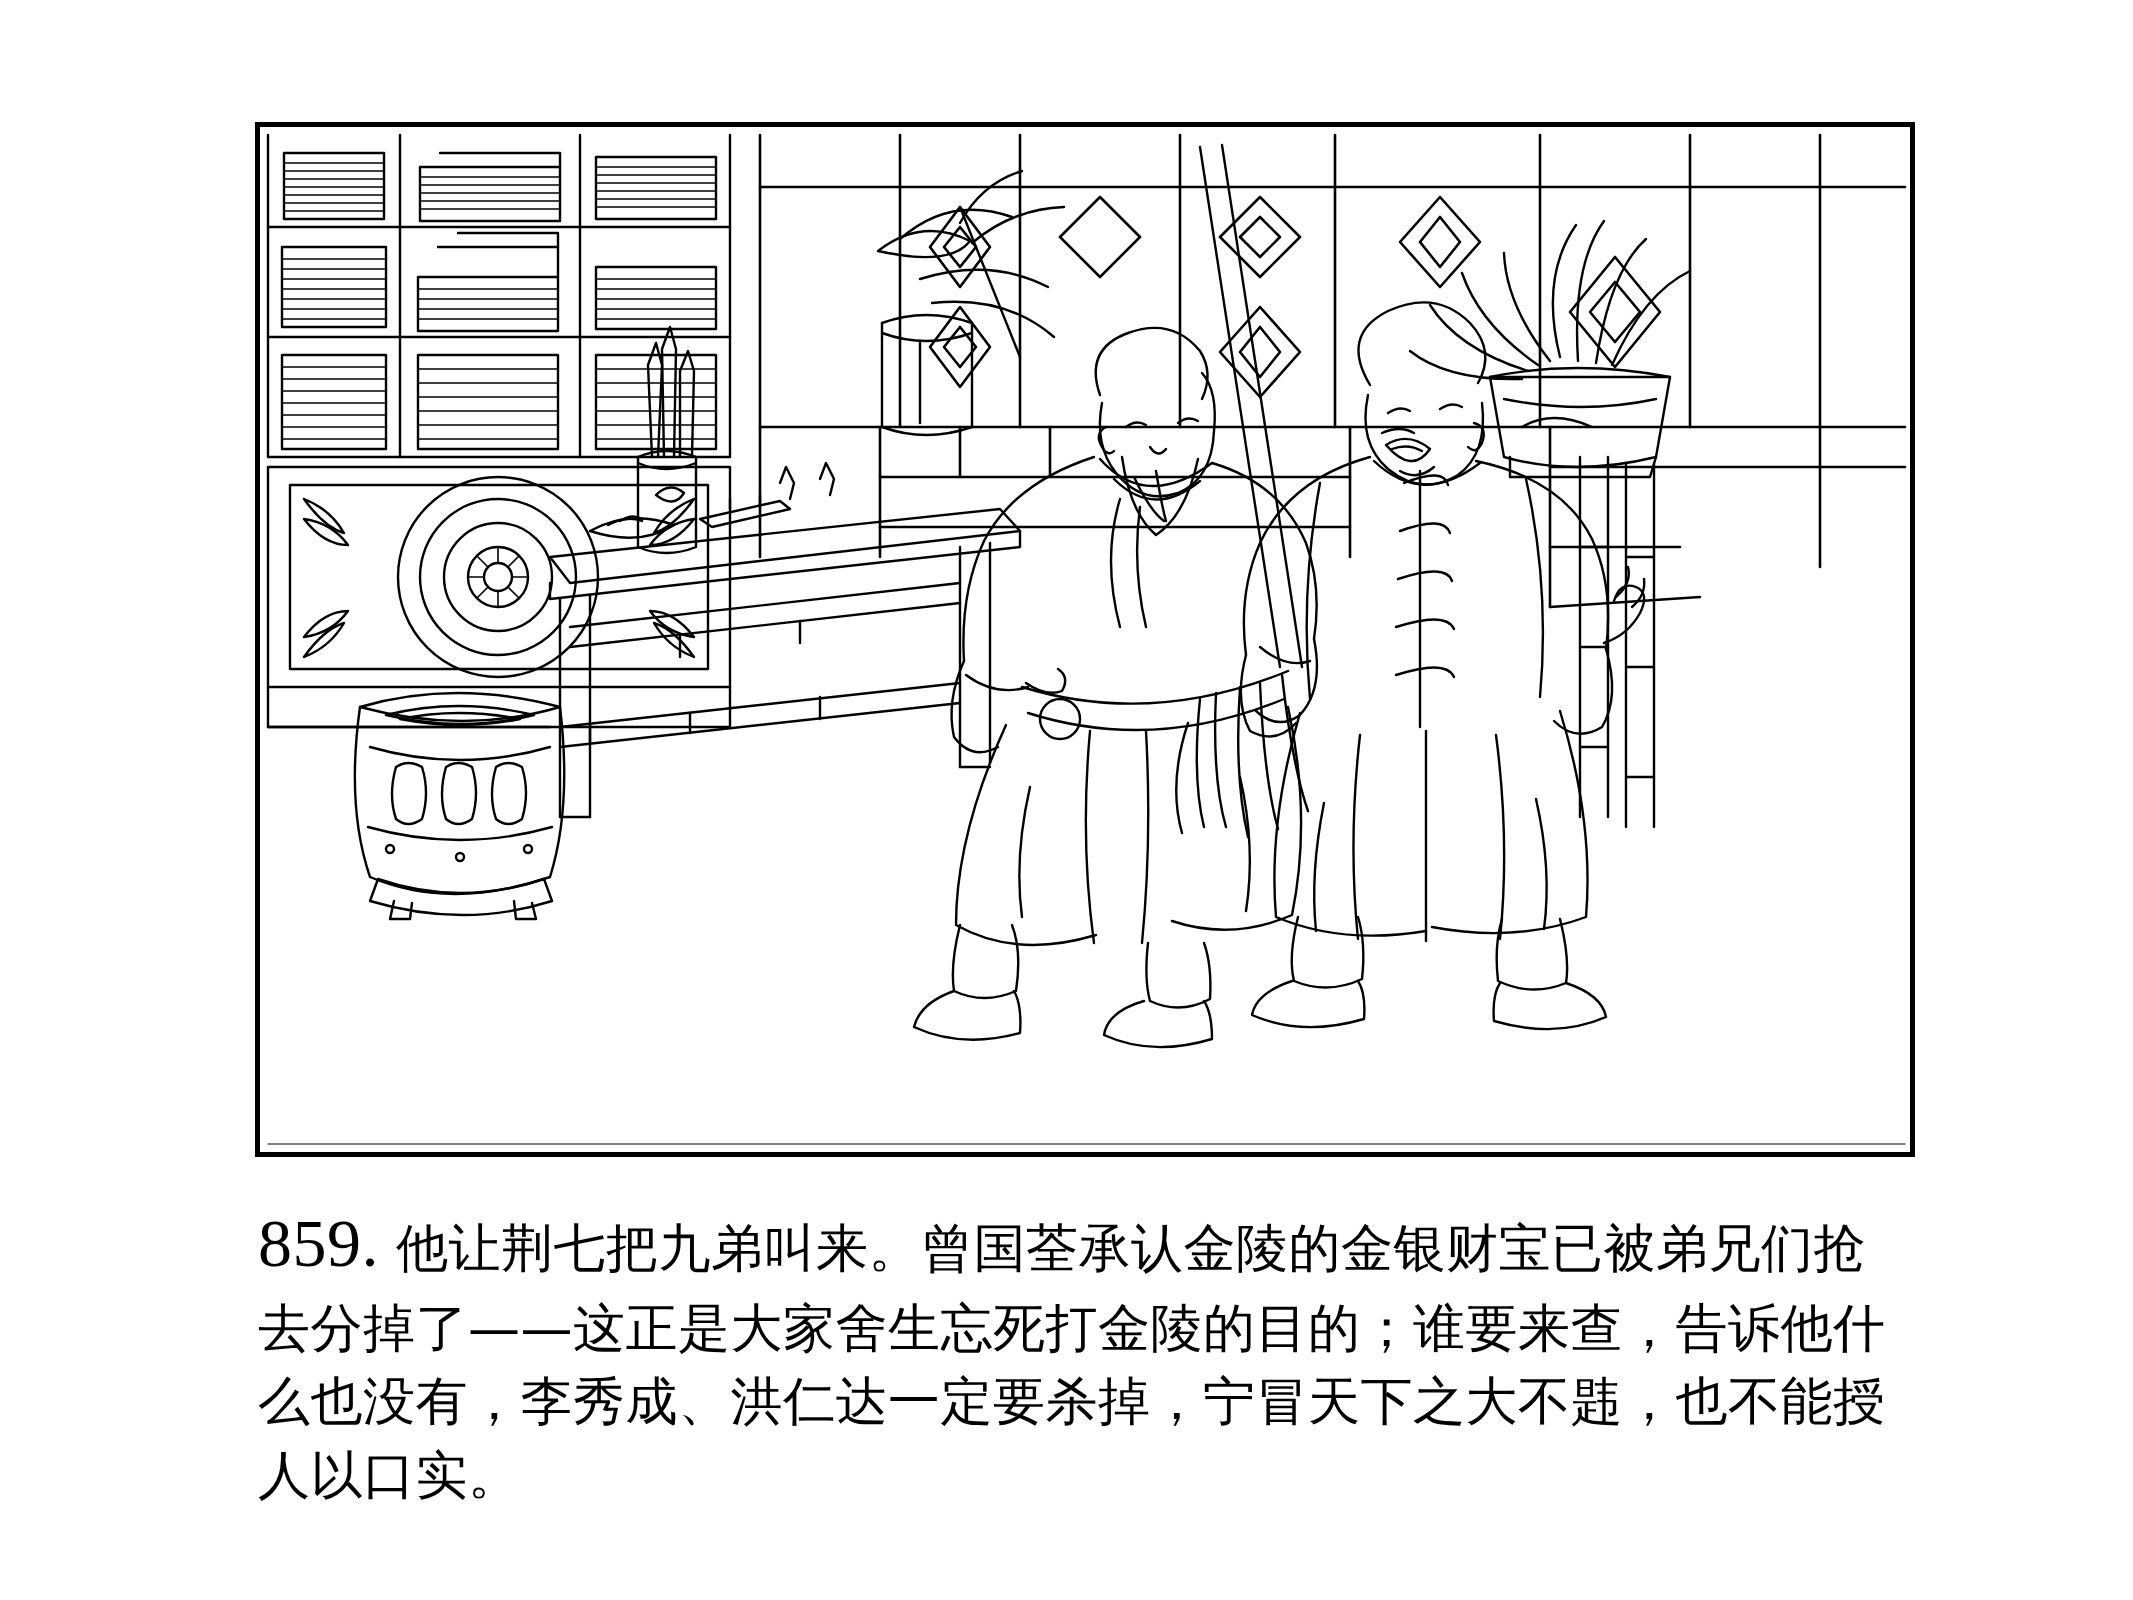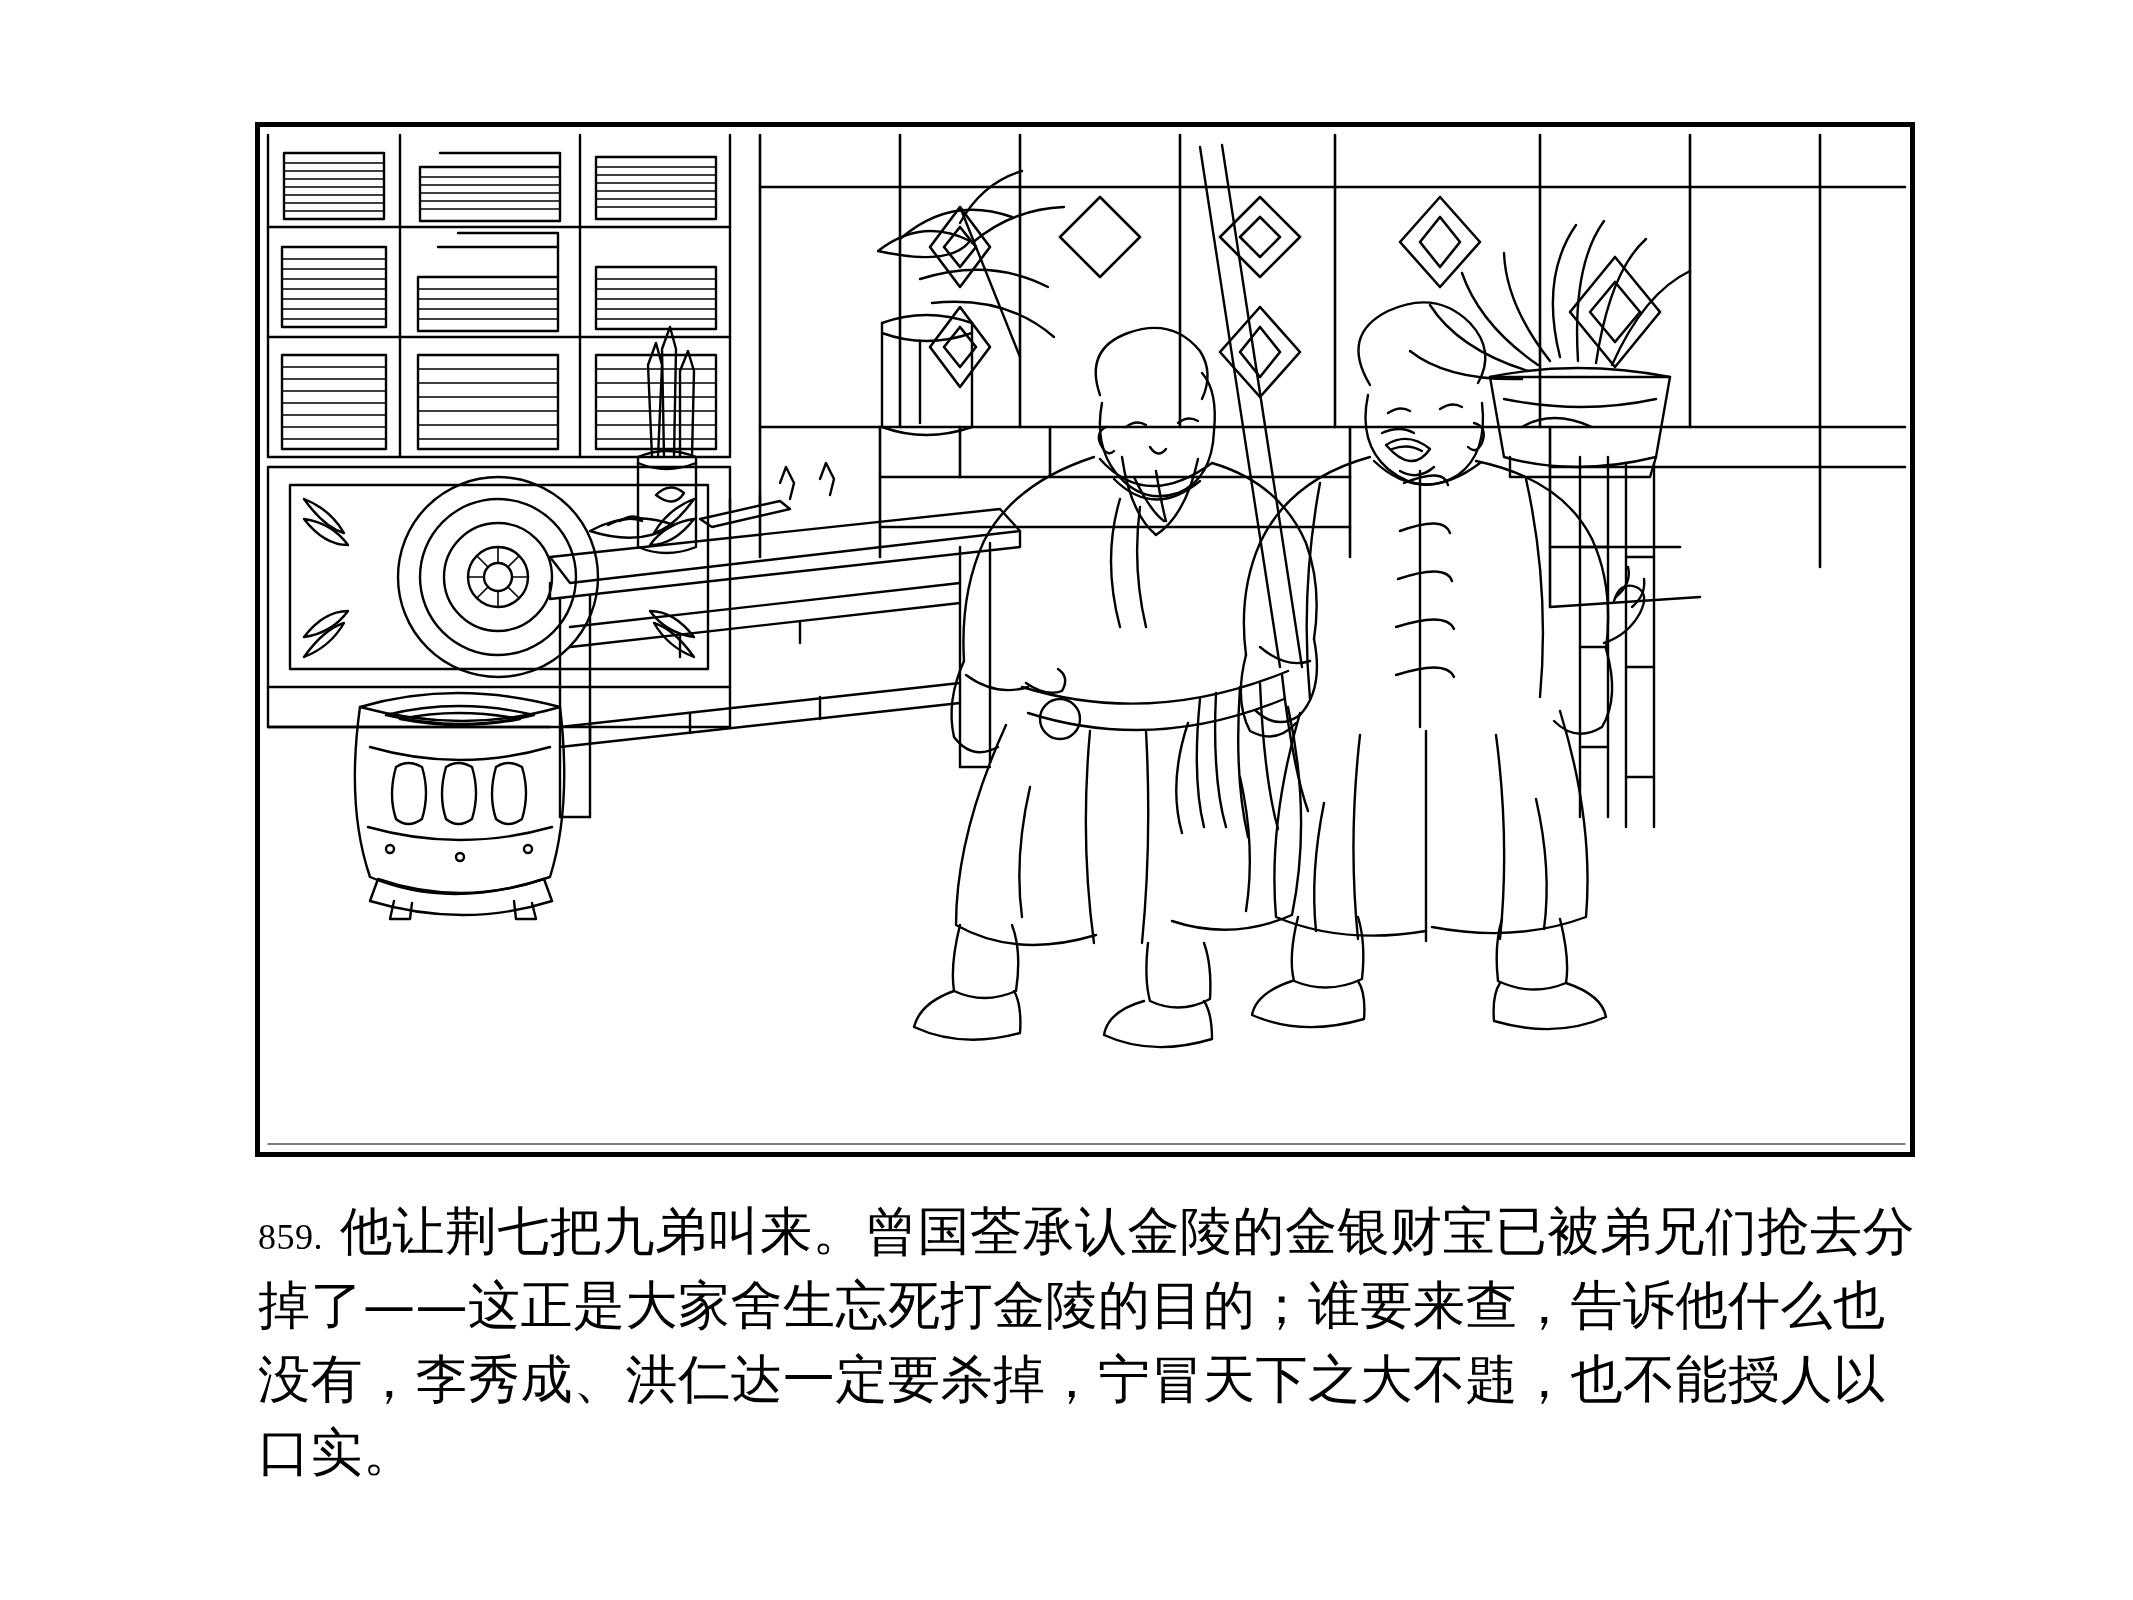--- a/index.html
+++ b/index.html
@@ -45,21 +45,21 @@
     font-family: "DejaVu Sans", sans-serif;
     font-size: 52px;
     line-height: 1.42;
     color: #000000;
     letter-spacing: 0.5px;
     text-align: left;
     white-space: pre-wrap;
   }
   .caption .num {
     font-family: "Liberation Serif", serif;
-    font-size: 36px;
+    font-size: 68px;
   }
 </style>
 </head>
 <body>
 
 <div class="page">
 
   <div class="illustration">
     <svg viewBox="0 0 1650 1025" preserveAspectRatio="none">
       <g fill="none" stroke="#000000" stroke-width="2.4" stroke-linecap="round" stroke-linejoin="round">

